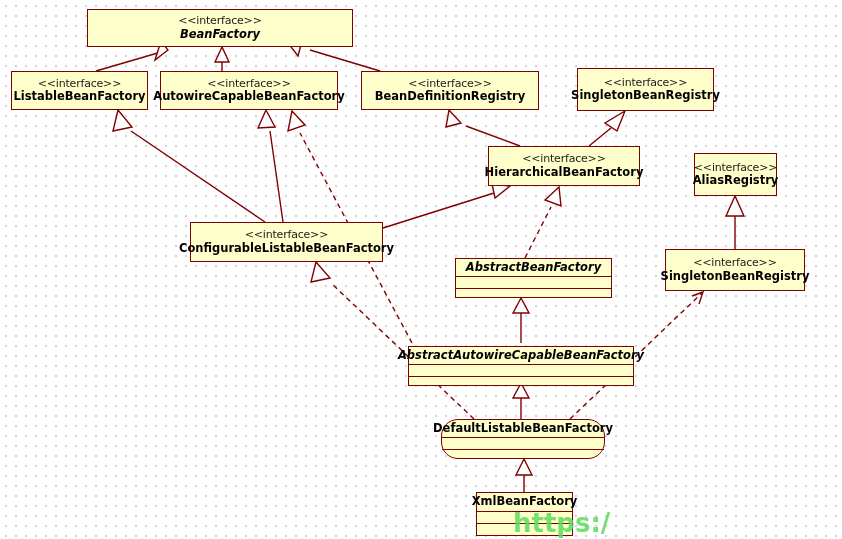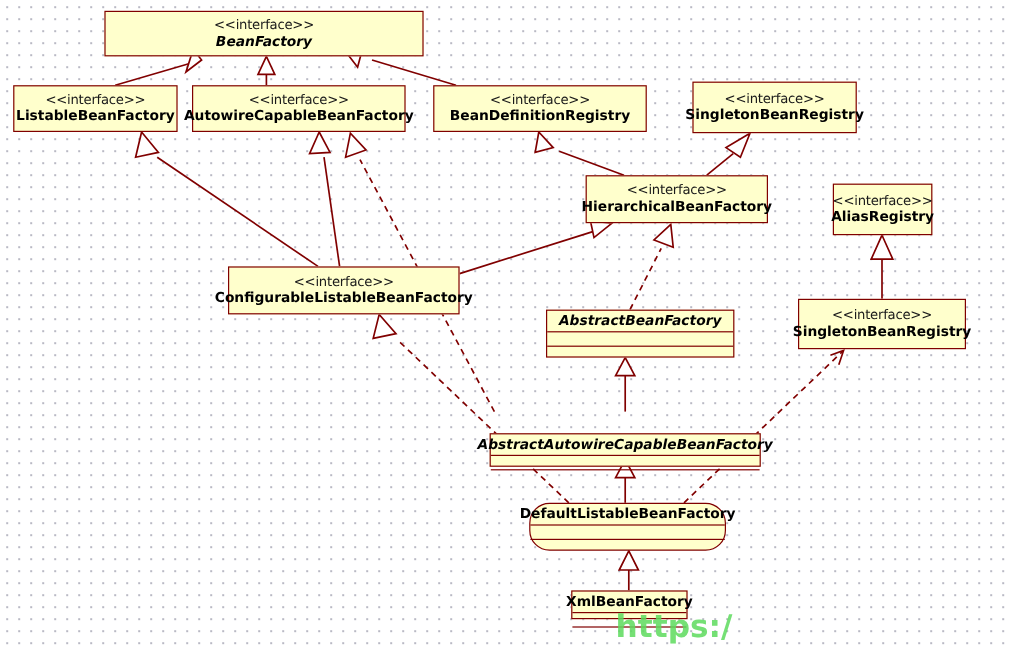--- a/index.html
+++ b/index.html
@@ -236,37 +236,37 @@
   </div>
 
   <div class="node" style="left:455px; top:258px; width:157px; height:40px;">
     <div class="hdr">
       <span class="cname abstract">AbstractBeanFactory</span>
     </div>
     <div class="compartment"></div>
     <div class="compartment"></div>
   </div>
 
-  <div class="node" style="left:408px; top:361px; width:226px; height:28px;">
+  <div class="node" style="left:408px; top:346px; width:226px; height:40px;">
     <div class="hdr">
       <span class="cname abstract">AbstractAutowireCapableBeanFactory</span>
     </div>
     <div class="compartment"></div>
     <div class="compartment"></div>
   </div>
 
   <div class="node" style="left:441px; top:419px; width:164px; height:40px;border-radius:17px;">
     <div class="hdr">
       <span class="cname">DefaultListableBeanFactory</span>
     </div>
     <div class="compartment"></div>
     <div class="compartment"></div>
   </div>
 
-  <div class="node" style="left:476px; top:492px; width:97px; height:24px;">
+  <div class="node" style="left:476px; top:492px; width:97px; height:44px;">
     <div class="hdr">
       <span class="cname">XmlBeanFactory</span>
     </div>
     <div class="compartment"></div>
     <div class="compartment"></div>
   </div>
 
   <div class="watermark" style="left:513px; top:508px;">https:/</div>
 
 </div>

